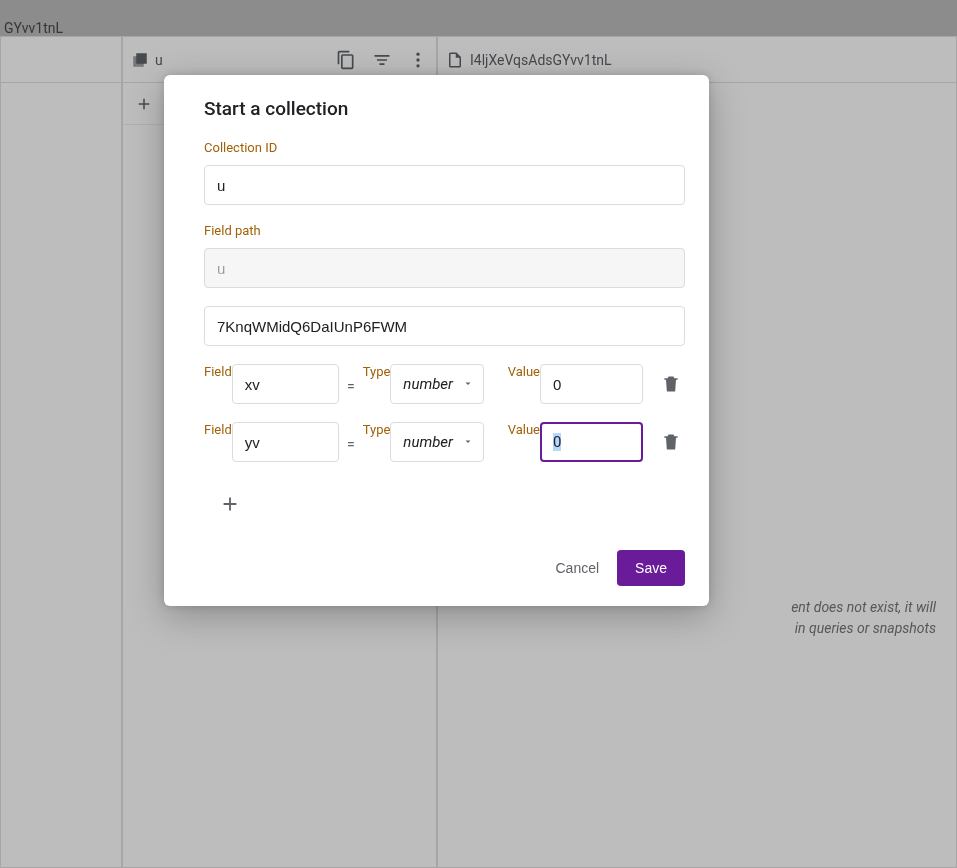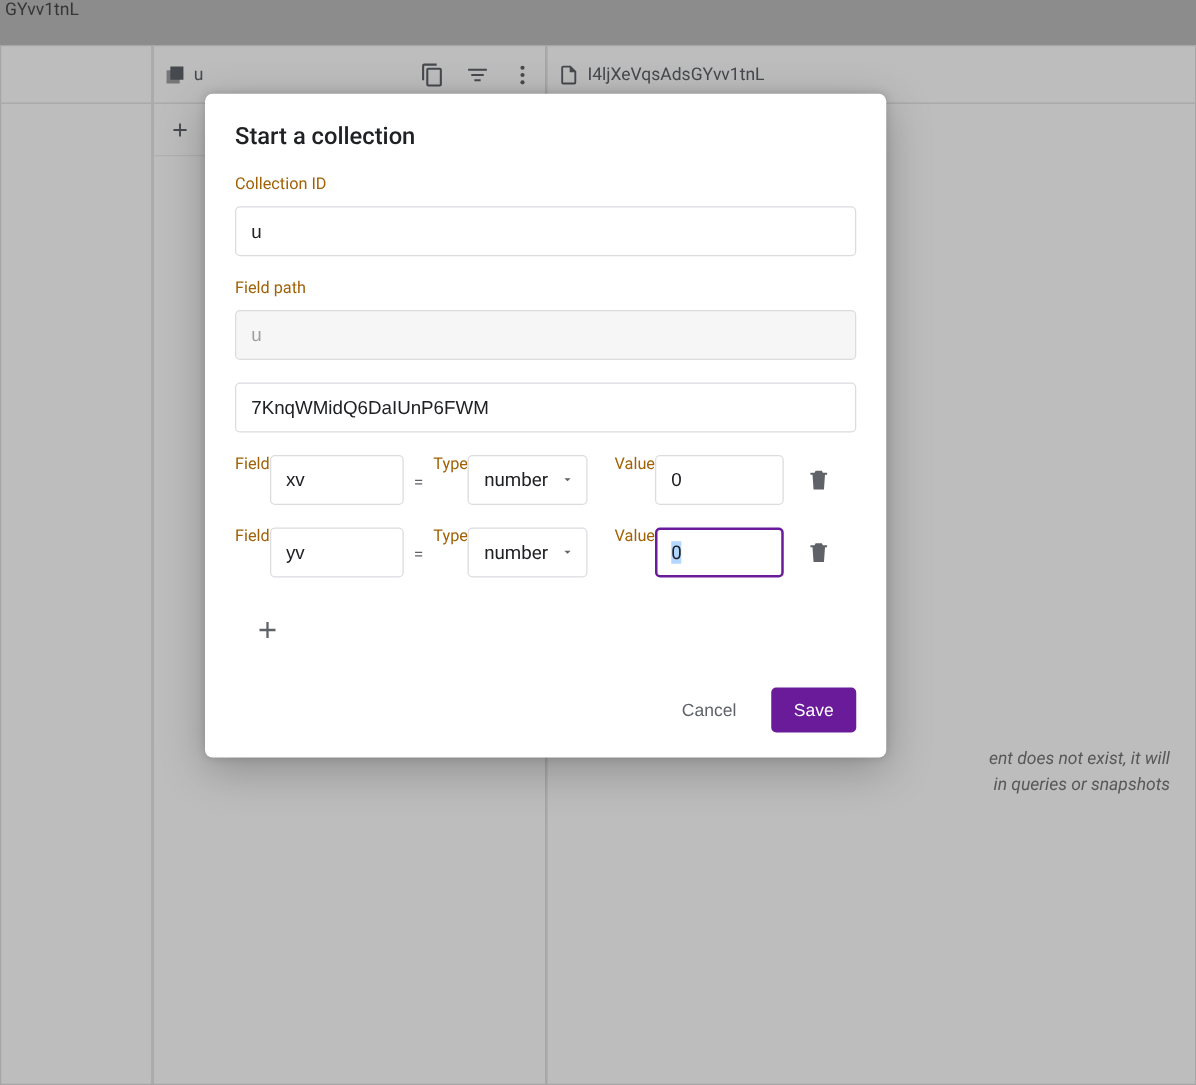--- a/index.html
+++ b/index.html
@@ -8,21 +8,21 @@
     background: #bdbdbd;
     width: 957px;
     height: 868px;
     overflow: hidden;
     position: relative;
     color: #202124;
   }
   .top-strip {
     height: 36px;
     display: flex;
-    align-items: flex-start;
+    align-items: flex-end;
     padding-left: 4px;
     color: #4b4b4b;
     font-size: 14px;
   }
   .panel-row {
     position: absolute;
     top: 36px;
     left: 0;
     right: 0;
     bottom: 0;
@@ -72,21 +72,21 @@
     background: rgba(0,0,0,0.26);
   }
   .dialog {
     position: absolute;
     top: 75px;
     left: 164px;
     width: 545px;
     background: #fff;
     border-radius: 6px;
     box-shadow: 0 10px 36px rgba(0,0,0,0.25), 0 0 8px rgba(0,0,0,0.15);
-    padding: 22px 24px 20px 24px;
+    padding: 22px 24px 20px 40px;
   }
   .dialog h1 {
     font-size: 19px;
     font-weight: 500;
     color: #202124;
     margin-bottom: 20px;
   }
   .form-group { margin-bottom: 18px; }
   .form-label {
     font-size: 13px;
@@ -123,20 +123,21 @@
   .field-block.type { width: 135px; margin-left: 26px; }
   .field-block.value { width: 135px; margin-left: 10px; }
   .eq-sign {
     padding: 0 8px 10px 8px;
     color: #5f6368;
     font-size: 14px;
     align-self: flex-end;
   }
   .select-wrap {
     position: relative;
+    font-style: italic;
   }
   .select-wrap .chev {
     position: absolute;
     right: 10px;
     top: 50%;
     transform: translateY(-50%);
     pointer-events: none;
     color: #5f6368;
   }
   .select-input {
@@ -166,21 +167,20 @@
     height: 32px;
     color: #5f6368;
     cursor: pointer;
     display: flex;
     align-items: center;
     justify-content: center;
   }
   .dialog-actions {
     display: flex;
     justify-content: flex-end;
-    gap: 10px;
     margin-top: 30px;
   }
   .btn {
     height: 36px;
     padding: 0 18px;
     border-radius: 4px;
     font-size: 14px;
     font-weight: 500;
     border: none;
     cursor: pointer;

